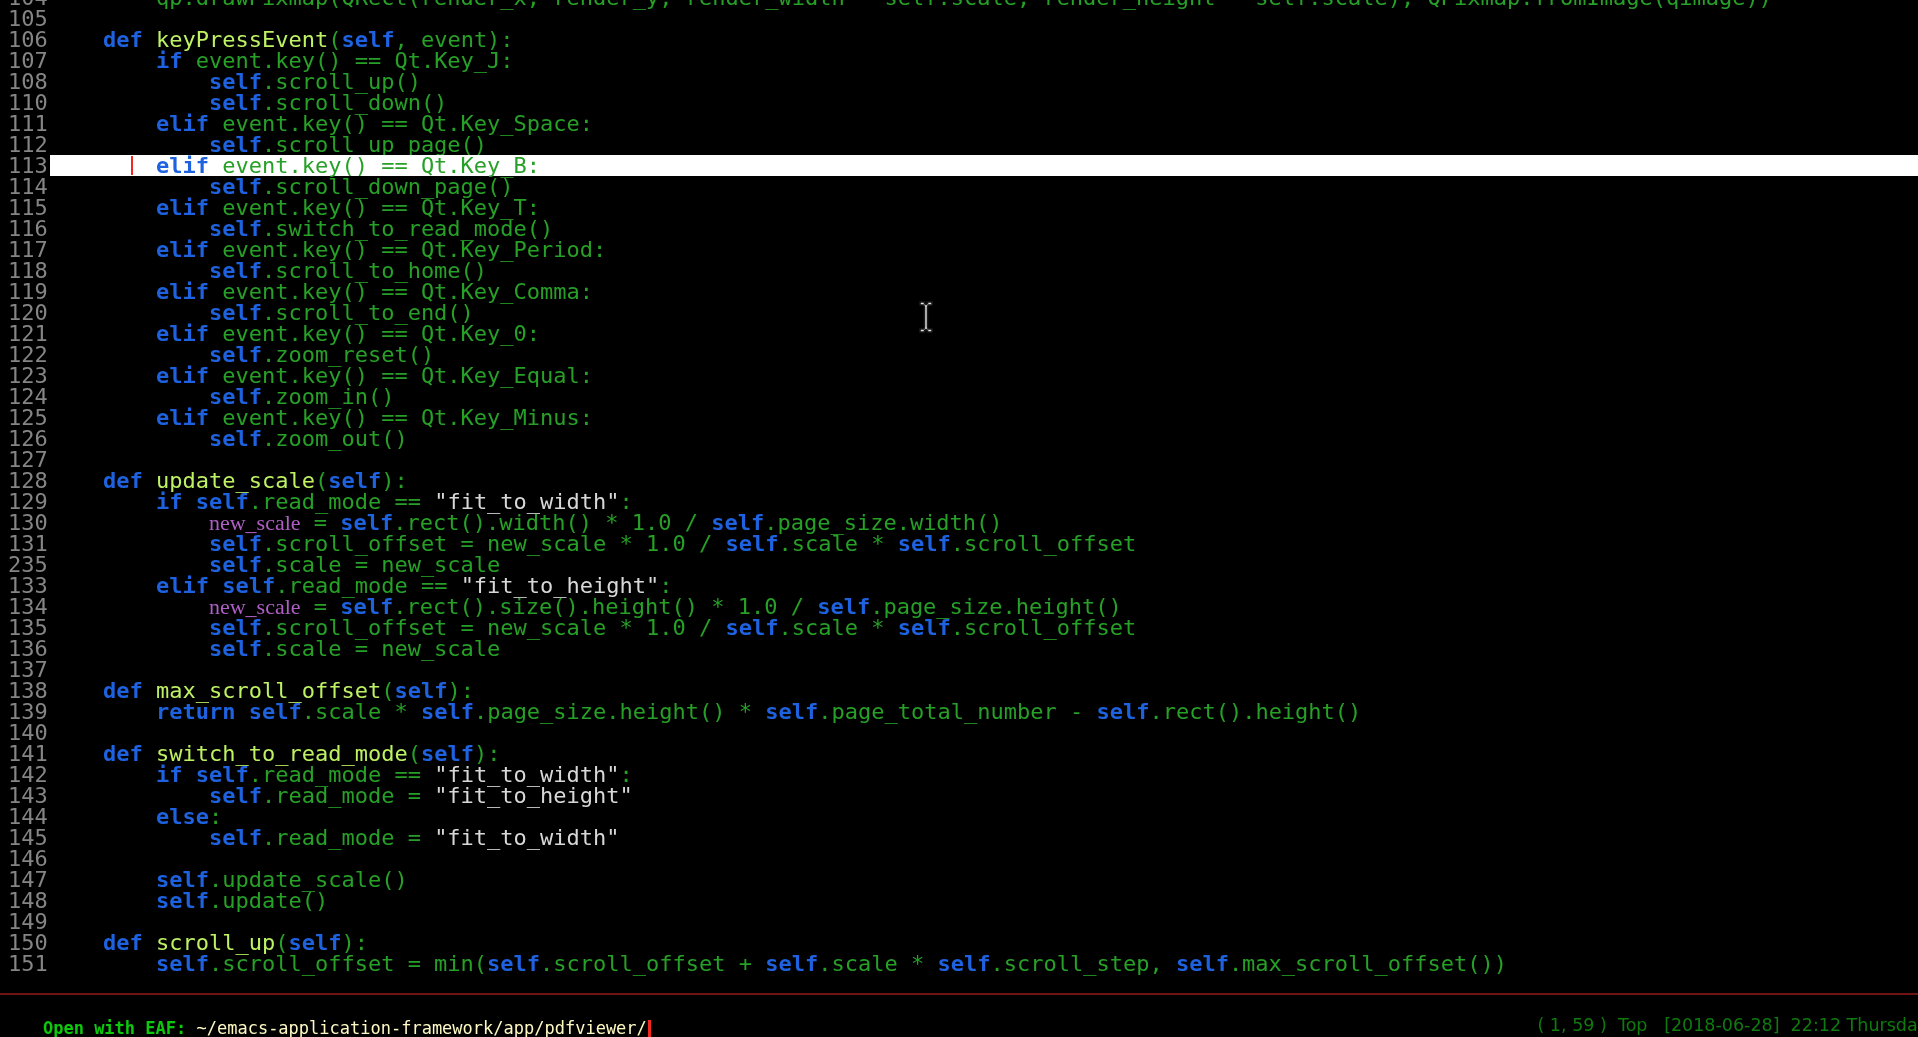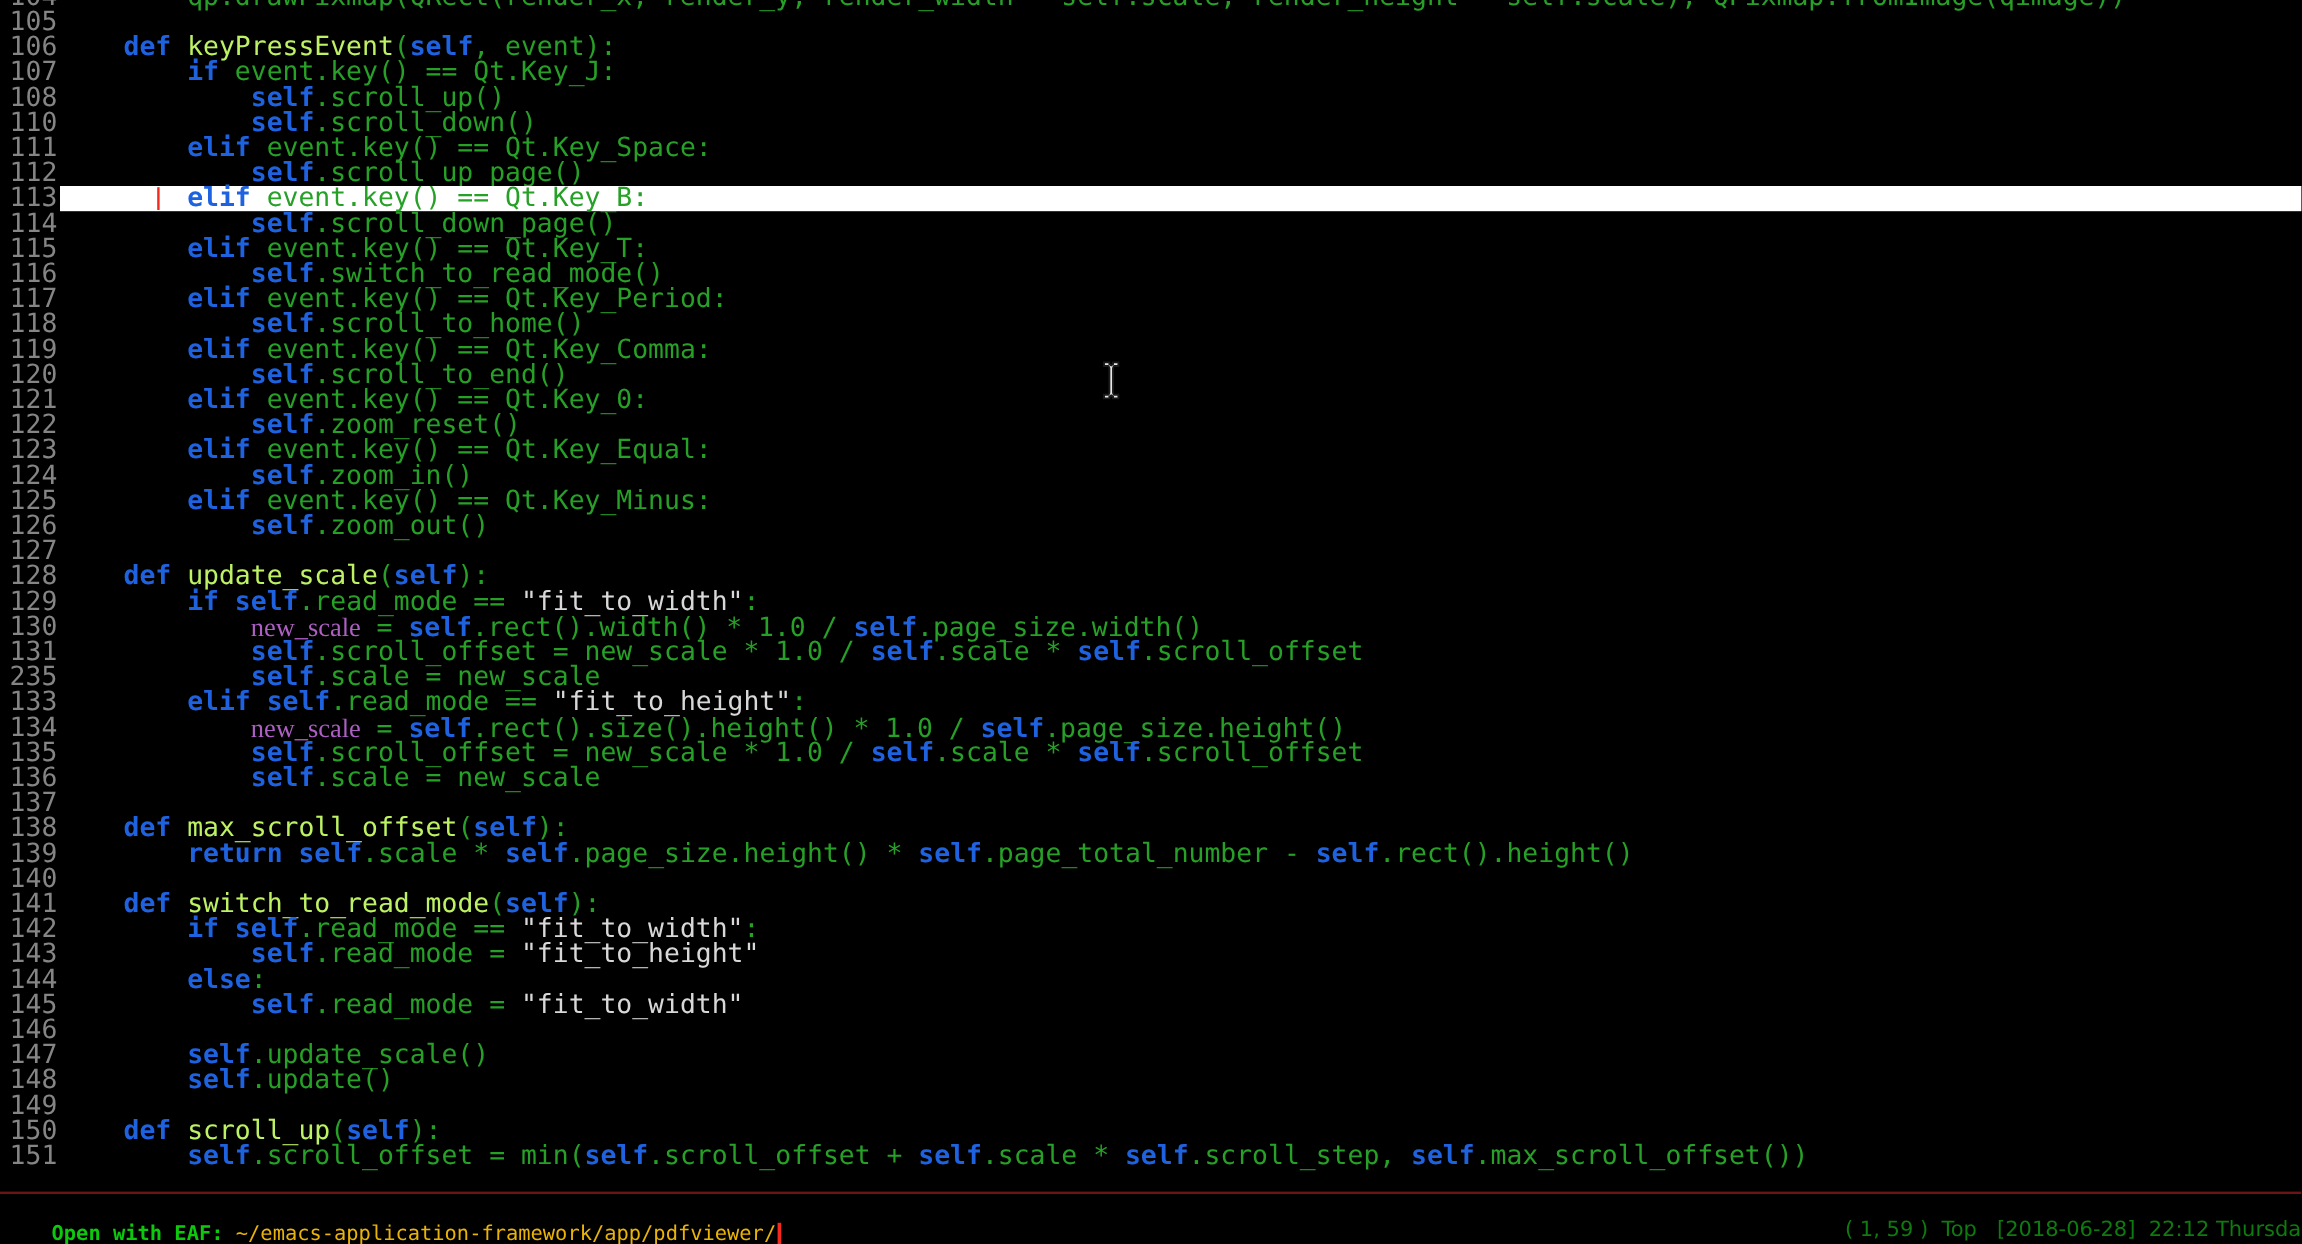--- a/index.html
+++ b/index.html
@@ -37,21 +37,21 @@
   }
   
   .minibuffer{
     position:absolute;left:0;top:995px;width:1918px;height:42px;background:#000000;
   }
   .mb-line{
     position:absolute;left:2px;top:2px;height:21px;line-height:21px;
     font-size:17px;white-space:pre;
   }
   .mb-prompt{color:#0cc90c;font-weight:bold;}
-  .mb-input{color:#eab308;}
+  .mb-input{color:#fef9c3;}
   .mb-cursor{
     display:inline-block;width:3px;height:19px;background:#f5281e;
     vertical-align:middle;margin-left:1px;
   }
   .tray{
     position:absolute;right:-10px;bottom:1px;height:22px;line-height:22px;
     font-family:"DejaVu Sans", sans-serif;font-size:17.5px;color:#0f7a0f;
     white-space:pre;
   }
   

